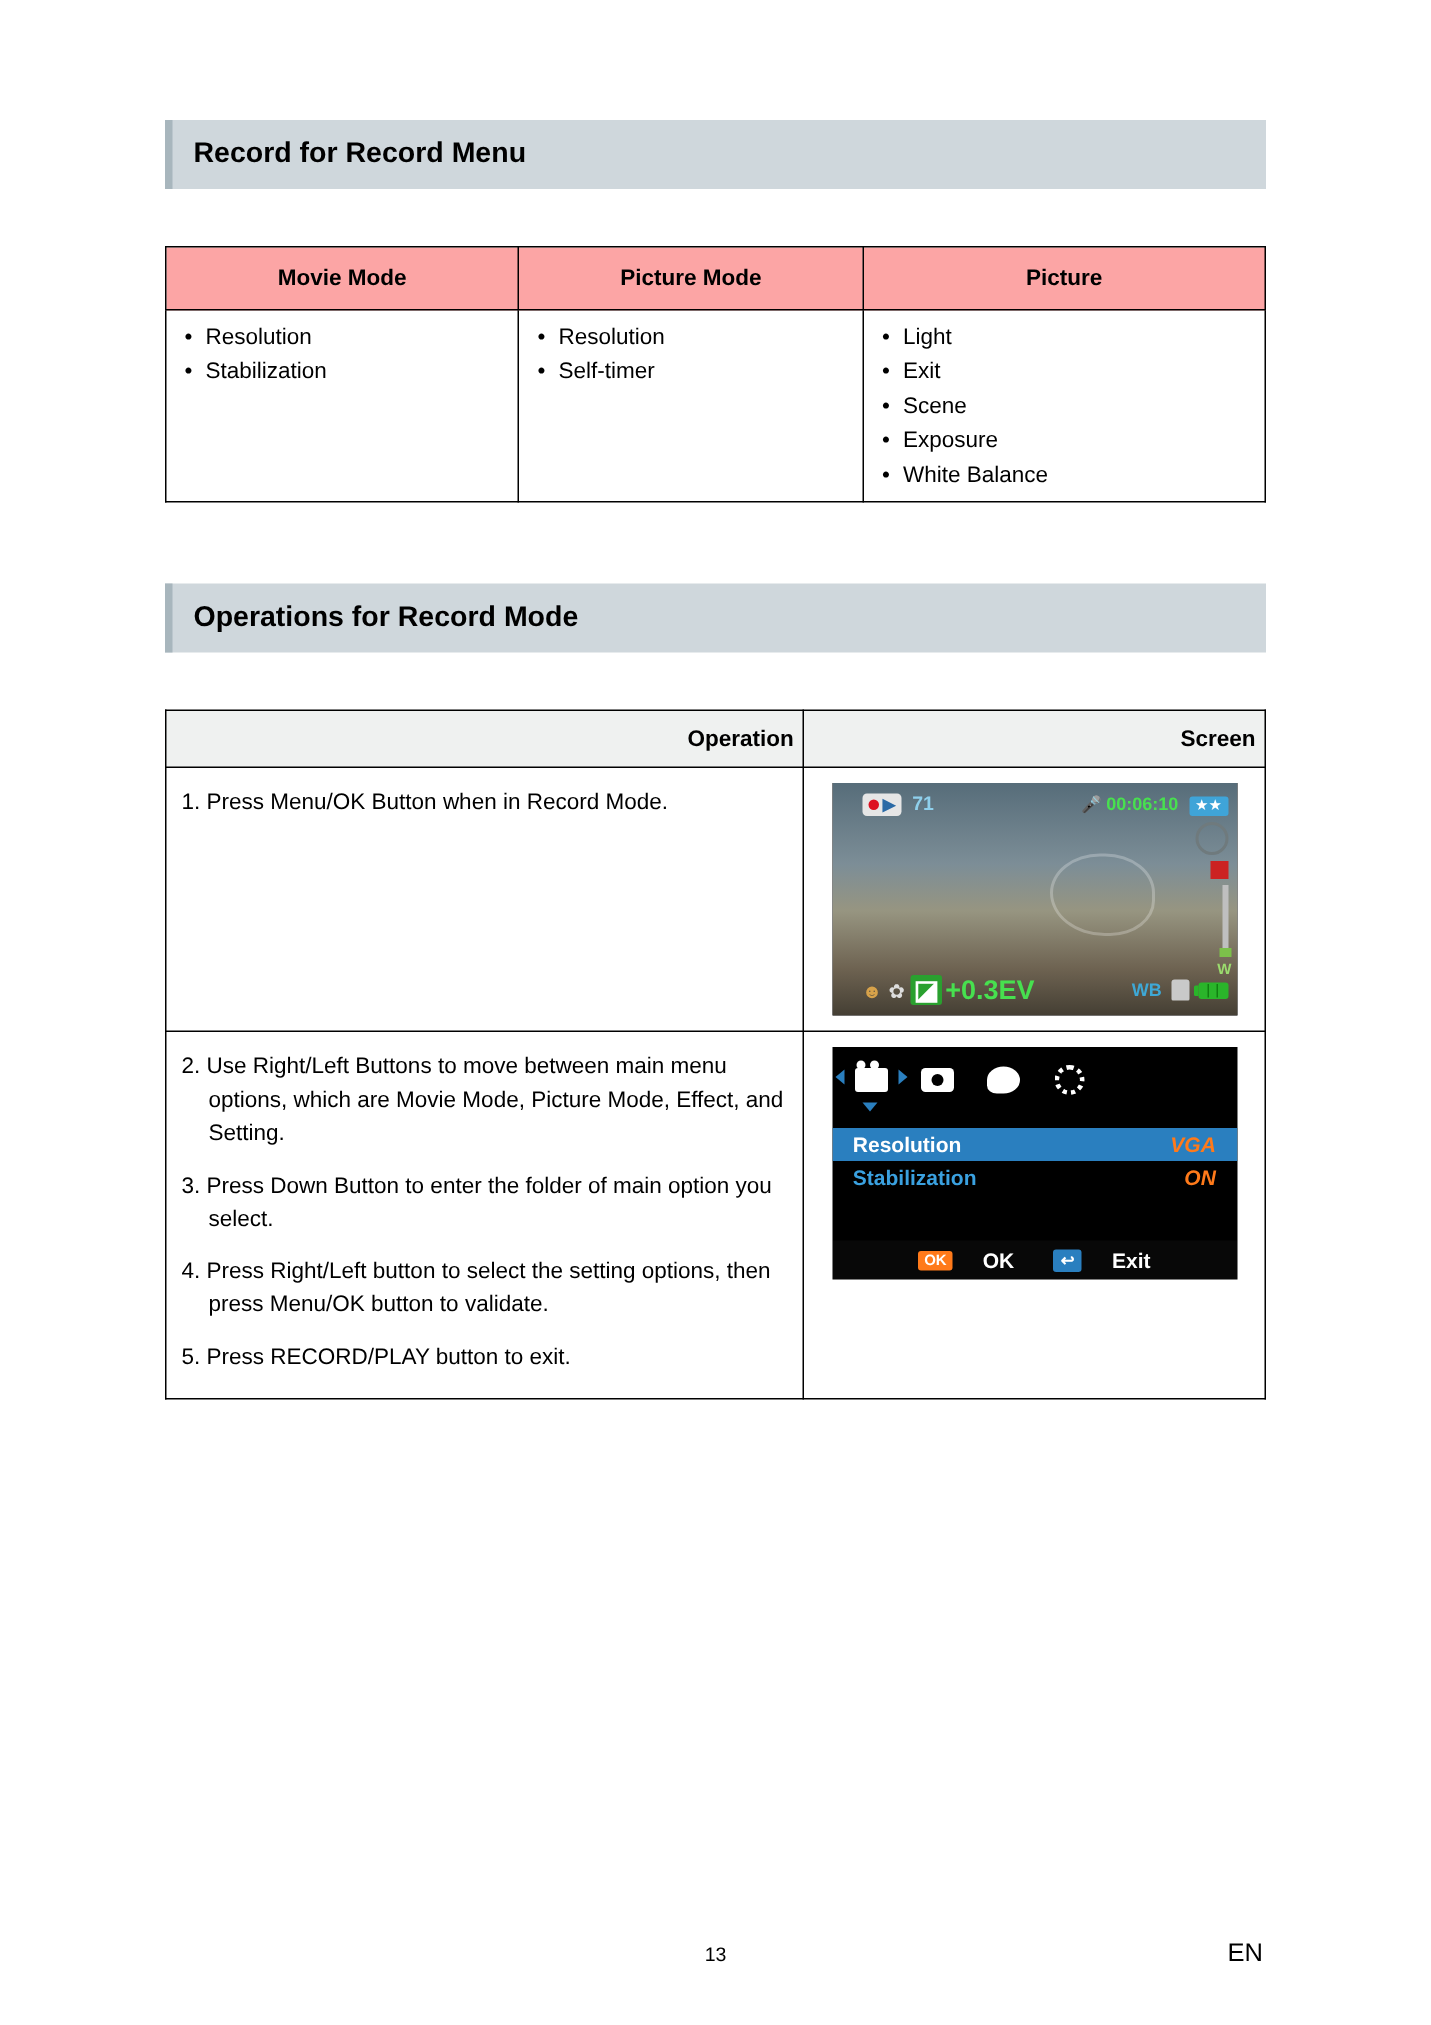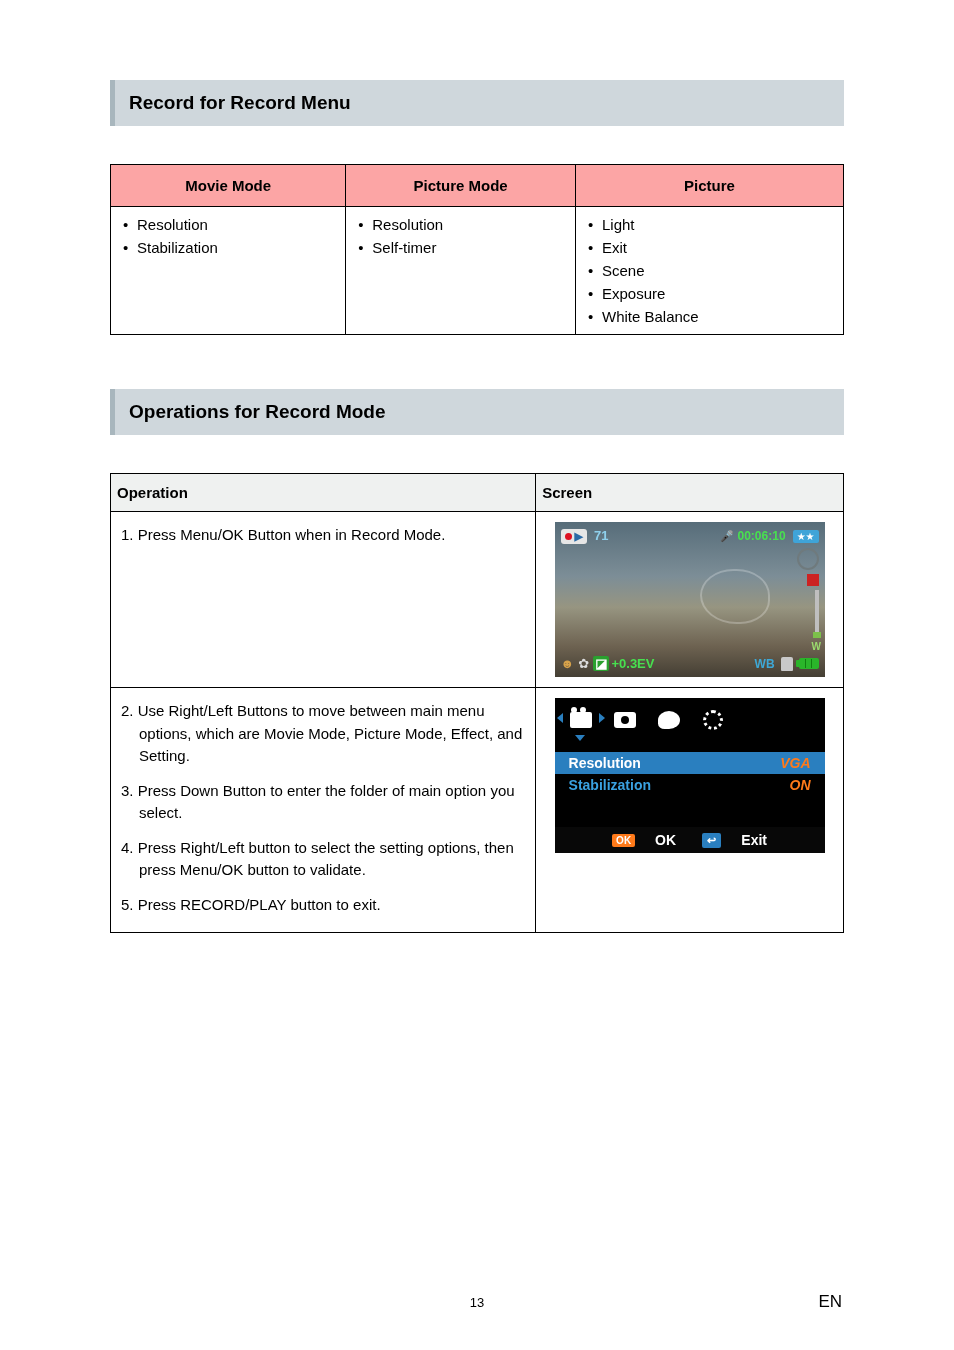--- a/index.html
+++ b/index.html
@@ -59,21 +59,21 @@
       width: 100%;
       border-collapse: collapse;
       table-layout: fixed;
     }
     table.ops col.op { width: 58%; }
     table.ops col.sc { width: 42%; }
     table.ops th {
       border: 1px solid #000;
       background: #eff1f0;
       font-weight: bold;
-      text-align: left;
+      text-align: right;
       padding: 10px 6px;
       font-size: 15px;
     }
     table.ops td {
       border: 1px solid #000;
       vertical-align: top;
       padding: 8px 10px;
     }
     table.ops td.screen {
       padding: 10px 12px;
@@ -95,21 +95,21 @@
       position: absolute; inset: 0;
       background:
         linear-gradient(to bottom, #5e7684 0%, #879aa4 35%, #a4a28c 55%, #776b58 80%, #4a4438 100%);
       opacity: 0.92;
     }
     .scrn1 .swirl {
       position: absolute; left: 54%; top: 30%; width: 70px; height: 55px;
       border: 2px solid rgba(255,255,255,0.25); border-radius: 50% 50% 45% 55%;
     }
     .scrn .top, .scrn .bot {
-      position: absolute; left: 6px; right: 6px;
+      position: absolute; left: 20px; right: 6px;
       display: flex; align-items: center; text-align: center;
     }
     .scrn .top { top: 6px; justify-content: space-between; }
     .scrn .bot { bottom: 6px; justify-content: space-between; }
     .badge-vid {
       background: #e6e6e6; color: #2a6aa6; font-weight: bold;
       border-radius: 3px; padding: 1px 4px; display: inline-flex; align-items: center; gap: 3px; font-size: 11px;
     }
     .dot-red { width: 7px; height: 7px; background: #d12; border-radius: 50%; display: inline-block; }
     .count71 { color: #8fd0ec; font-weight: bold; margin-left: 4px; font-size: 13px;}
@@ -119,21 +119,21 @@
     }
     .rt-col { position: absolute; right: 6px; top: 26px; text-align: right; }
     .dial { width: 22px; height: 22px; border: 2px solid #6f7a7d; border-radius: 50%; margin-left: auto; margin-bottom: 4px; }
     .sq-r { width: 12px; height: 12px; background: #c22; margin-left: auto; }
     .zoom-track { margin-top: 4px; width: 4px; height: 48px; background: #bfbfbf; margin-left: auto; position: relative; }
     .zoom-track:after { content: 'W'; position: absolute; bottom: -14px; left: -3px; color: #9bdb6e; font-size: 10px; font-weight: bold; }
     .zoom-track .thumb { position: absolute; bottom: 0; left: -2px; width: 8px; height: 6px; background: #7cc04a; }
     .bot-left { display: flex; align-items: center; gap: 4px; }
     .ic-face { color: #d7a24a; font-size: 13px; }
     .ic-flower { color: #ddd; font-size: 13px; }
-    .ev-box { color: #47e04f; font-weight: bold; font-size: 13px; }
+    .ev-box { color: #47e04f; font-weight: bold; font-size: 18px; }
     .ev-box .z { background: #2aa02f; color: #fff; padding: 0 2px; border-radius: 2px; margin-right: 2px; }
     .wb { color: #3ea8d6; font-weight: bold; font-size: 12px; }
     .sd { width: 12px; height: 14px; background: #c9c9c9; border-radius: 2px 2px 1px 1px; display: inline-block; }
     .batt { width: 20px; height: 11px; background: #2ab52a; border-radius: 2px; position: relative; }
     .batt:after { content:''; position:absolute; left:-3px; top:2px; width:3px; height:7px; background:#2ab52a; border-radius:1px 0 0 1px; }
     .batt .line { position:absolute; top:1px; bottom:1px; width:1px; background: #108010; }
     .batt .l1 { left: 6px; } .batt .l2 { left: 12px; }
 
     
     .scrn2 { background: #000; }

